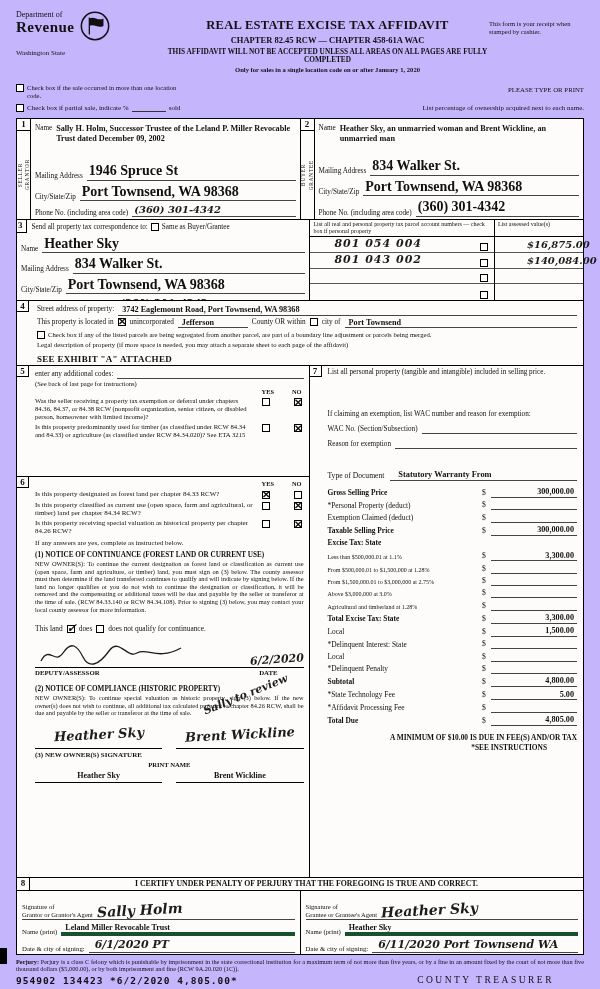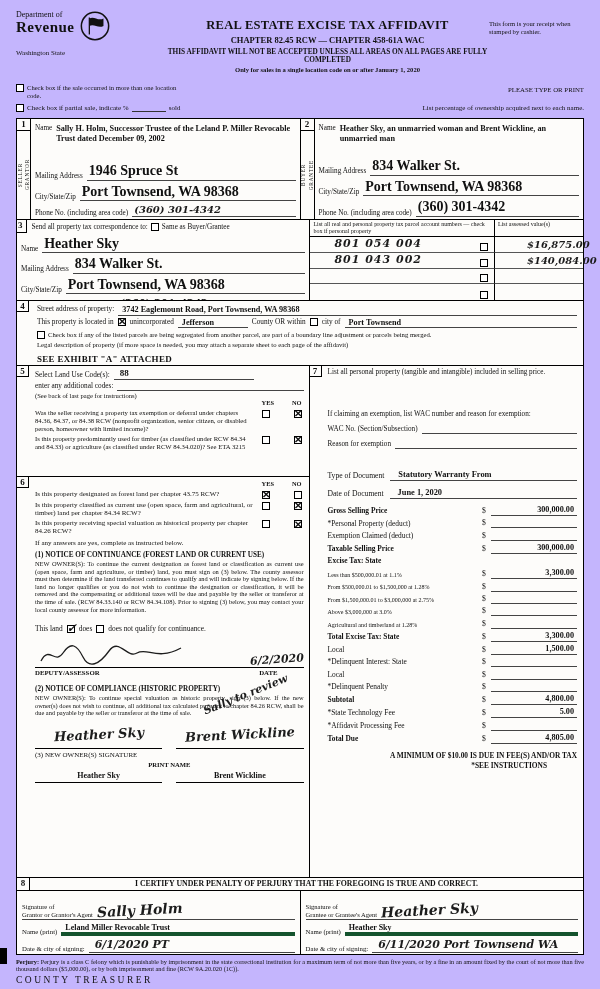--- a/index.html
+++ b/index.html
@@ -107,21 +107,21 @@
   .notice-title { font-weight:bold; font-size:7.2px; margin-top:4px; }
   .notice-body { font-size:6.4px; text-align:justify; margin-top:1px; }
   .contline { display:flex; gap:4px; align-items:center; font-size:7.4px; margin-top:12px; }
   .annot { position:absolute; right:18px; top:212px; transform:rotate(-22deg); font-size:11px; }
   .sigline { border-bottom:1px solid #000; display:flex; justify-content:space-between; align-items:flex-end;
              height:30px; margin-top:4px; }
   .siglabels { display:flex; justify-content:space-between; font-size:6.8px; font-weight:bold; margin-top:1px; }
   .hwdate { font-size:11px; transform:rotate(-4deg); }
   .newowner-sigs { display:flex; gap:14px; margin-top:10px; }
   .no-cell { flex:1; border-bottom:1px solid #000; text-align:center; height:22px; }
-  .sig3title { font-weight:normal; font-size:7px; margin-top:2px; }
+  .sig3title { font-weight:bold; font-size:7px; margin-top:2px; }
   .printname { text-align:center; font-size:6.6px; font-weight:bold; margin-top:2px; }
   .printrow { display:flex; gap:14px; margin-top:2px; }
   .pr-cell { flex:1; border-bottom:1px solid #000; text-align:center; font-weight:bold; font-size:8px; height:12px; }
 
   
   .s7toplabel { font-size:7.2px; }
   .spacer26 { height:30px; }
   .exnote { font-size:7.2px; margin-top:4px; }
   .wacrow { display:flex; gap:4px; align-items:flex-end; margin-top:6px; font-size:7.2px;justify-content:space-between; }
   .wacline { flex:1; border-bottom:1px solid #444; height:9px; }
@@ -359,24 +359,20 @@
         <span>Legal description of property (if more space is needed, you may attach a separate sheet to each page of the affidavit)</span>
       </div>
       <div class="exhibit">SEE EXHIBIT "A" ATTACHED</div>
     </section>
 
     <div class="row main">
       <div class="leftcol">
 
         <section class="box sec5">
           <div class="secnum">5</div>
-          <div class="lurow">
-            <span>Select Land Use Code(s):</span>
-            <span class="luval">88</span>
-          </div>
           <div class="lurow" style="margin-top:2px">
             <span>enter any additional codes:</span>
             <span class="wacline"></span>
           </div>
           <div style="font-size:6.6px;margin-top:1px">(See back of last page for instructions)</div>
           <div class="qhead">
             <span>YES</span>
             <span>NO</span>
           </div>
           <div class="qrow">
@@ -395,21 +391,21 @@
           </div>
         </section>
 
         <section class="box sec6">
           <div class="secnum">6</div>
           <div class="qhead" style="margin-top:1px">
             <span>YES</span>
             <span>NO</span>
           </div>
           <div class="qrow">
-            <div class="qtext" style="font-size:7px">Is this property designated as forest land per chapter 43.75 RCW?</div>
+            <div class="qtext" style="font-size:7px">Is this property designated as forest land per chapter 84.33 RCW?</div>
             <div class="qcols">
               <span class="cb checked"></span>
               <span class="cb"></span>
             </div>
           </div>
           <div class="qrow">
             <div class="qtext" style="font-size:7px">Is this property classified as current use (open space, farm and agricultural, or timber) land per chapter 84.34 RCW?</div>
             <div class="qcols">
               <span class="cb"></span>
               <span class="cb checked"></span>
@@ -474,24 +470,20 @@
         </div>
         <div class="wacrow">
           <span>Reason for exemption</span>
           <span class="wacline"></span>
         </div>
         <div style="height:14px"></div>
         <div class="docrow">
           <span>Type of Document</span>
           <span class="docval">Statutory Warranty From</span>
         </div>
-        <div class="docrow">
-          <span>Date of Document</span>
-          <span class="docval">June 1, 2020</span>
-        </div>
 
         <div style="height:4px"></div>
         <div class="mrow">
             <span class="mlabel b">Gross Selling Price</span>
             <span class="dollar">$</span>
             <span class="mval">300,000.00</span>
           </div>
         <div class="mrow">
             <span class="mlabel">*Personal Property (deduct)</span>
             <span class="dollar">$</span>
@@ -631,17 +623,18 @@
       </div>
     </section>
   </div>
 
   <div class="perjury">
     <span class="b">Perjury:</span>
     <span>Perjury is a class C felony which is punishable by imprisonment in the state correctional institution for a maximum term of not more than five years, or by a fine in an amount fixed by the court of not more than five thousand dollars ($5,000.00), or by both imprisonment and fine (RCW 9A.20.020 (1C)).</span>
   </div>
 
   <div class="bottomrow">
+    <div class="stamp">954902 134423 *6/2/2020  4,805.00*</div>
     <div class="treasurer">COUNTY TREASURER</div>
   </div>
 
   <div class="artifact"></div>
 </div>
 
 </body></html>

